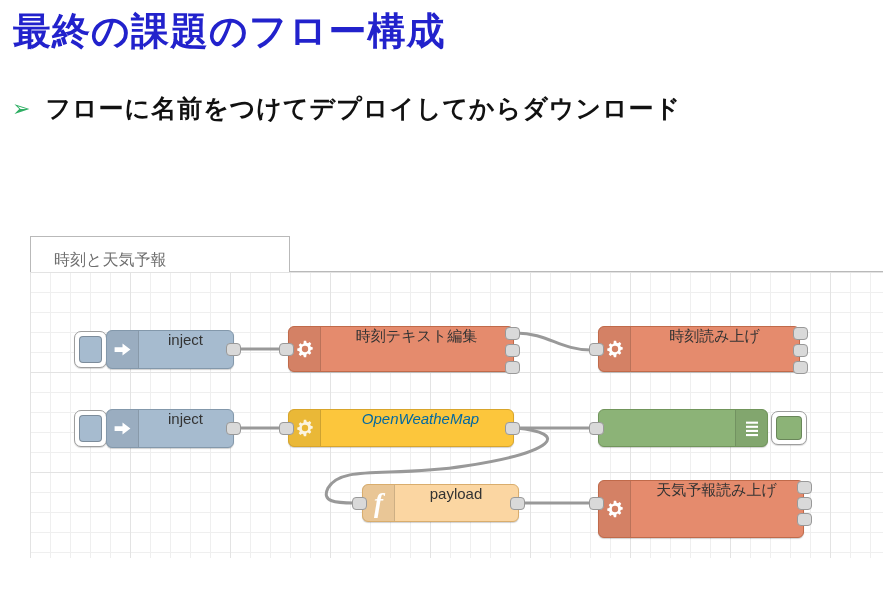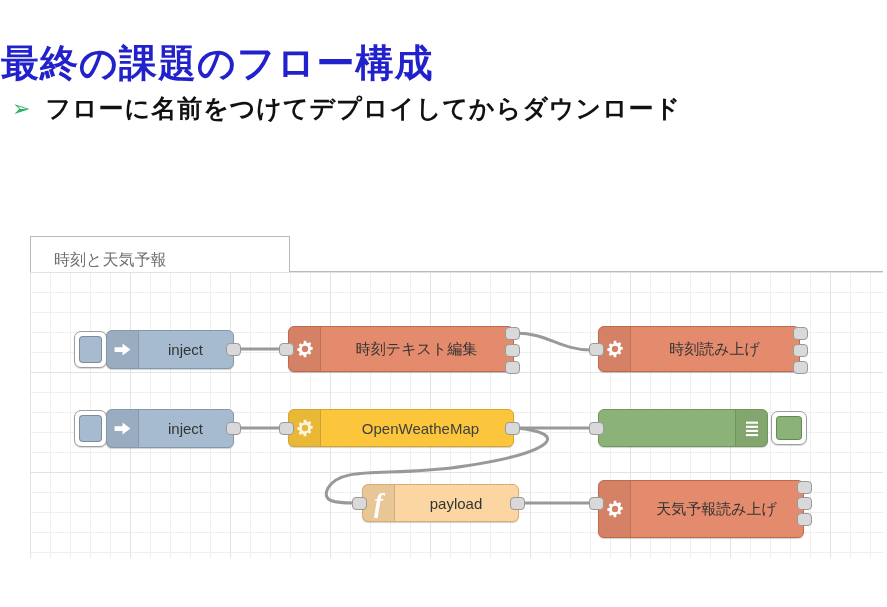--- a/index.html
+++ b/index.html
@@ -3,23 +3,23 @@
 <meta charset="utf-8">
 <style>
   html,body{margin:0;padding:0;}
   body{
     width:887px;height:607px;position:relative;overflow:hidden;
     background:#ffffff;
     font-family:"Liberation Sans","DejaVu Sans",sans-serif;
   }
   
   .slide-title{
-    position:absolute;left:1px;top:6px;
+    position:absolute;left:13px;top:6px;
     font-family:"Liberation Serif","DejaVu Serif",serif;
-    font-weight:bold;font-size:38px;letter-spacing:1px;margin-top:32px;
+    font-weight:bold;font-size:38px;letter-spacing:1px;
   }
   .bullet-line{
     position:absolute;left:12px;top:92px;display:flex;align-items:center;
     font-family:"Liberation Serif","DejaVu Serif",serif;
     font-weight:bold;font-size:25px;color:#111;letter-spacing:1px;
   }
   .bullet-marker{font-size:22px;margin-right:14px;font-family:"DejaVu Sans",sans-serif;}
   
   .flow-tab{
     position:absolute;left:30px;top:236px;width:260px;height:48px;
@@ -40,21 +40,21 @@
       linear-gradient(90deg,#efefef 1px,transparent 1px);
     background-size:100px 100px,100px 100px,20px 20px,20px 20px;
   }
   
   svg.wires{position:absolute;left:0;top:0;pointer-events:none;z-index:1;}
   svg.wires path{stroke:#999;stroke-width:3;fill:none;stroke-linecap:round;}
   
   .node{
     position:absolute;z-index:2;box-sizing:border-box;
     border:1.5px solid rgba(0,0,0,0.25);border-radius:6px;
-    display:flex;align-items:center;
+    display:flex;align-items:flex-start;
     box-shadow:0 1px 1px rgba(0,0,0,0.18);
     font-size:15px;color:#333;
   }
   .icon-region{
     position:absolute;top:0;bottom:0;width:31px;
     background:rgba(0,0,0,0.07);
     display:flex;align-items:center;justify-content:center;
   }
   .icon-region.left{left:0;border-right:1px solid rgba(0,0,0,0.12);border-radius:4px 0 0 4px;}
   .icon-region.right{right:0;border-left:1px solid rgba(0,0,0,0.12);border-radius:0 4px 4px 0;}
@@ -71,21 +71,21 @@
     box-shadow:0 1px 1px rgba(0,0,0,0.15);
   }
   .nr-button .inner{
     position:absolute;left:4px;right:4px;top:4px;bottom:4px;
     border:1px solid rgba(0,0,0,0.25);border-radius:4px;
   }
   .fn-glyph{
     font-family:"Liberation Serif","DejaVu Serif",serif;
     font-style:italic;font-weight:bold;font-size:27px;color:#fff;line-height:1;
   }
-  .owm-label{color:#404040;padding-left:8px;}
+  .owm-label{font-style:italic;color:#0369a1;padding-left:8px;}
 </style>
 </head>
 <body>
 
 <div class="slide-title" style="color: rgb(34, 34, 204);">最終の課題のフロー構成</div>
 
 <div class="bullet-line">
   <span class="bullet-marker" style="color: rgb(46, 174, 99);">➢</span>
   <span>フローに名前をつけてデプロイしてからダウンロード</span>
 </div>

